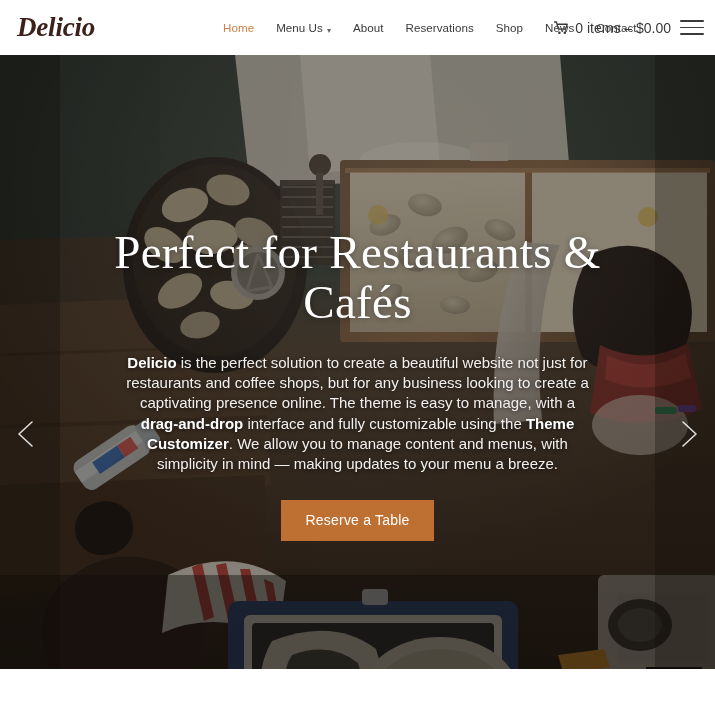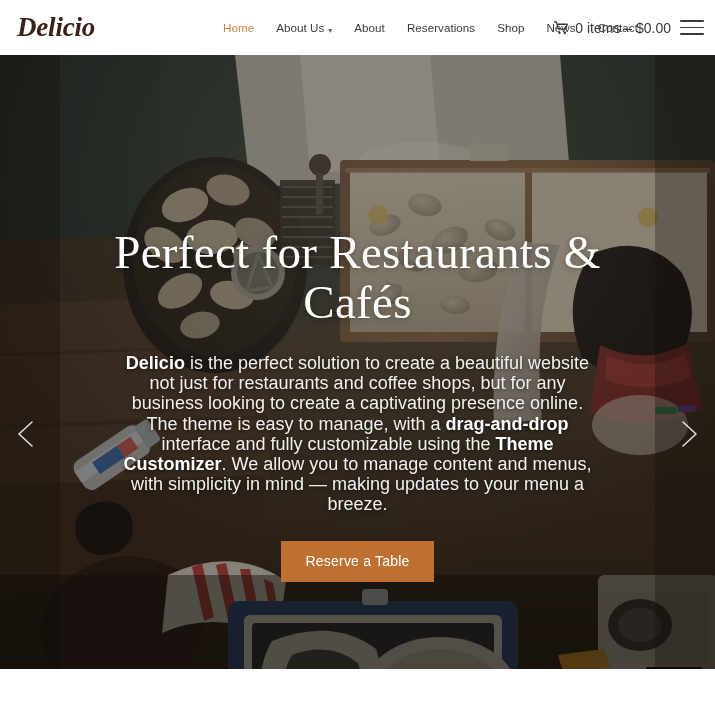--- a/index.html
+++ b/index.html
@@ -100,21 +100,21 @@
     color:#ffffff;
     text-align:center;
     width:560px;
     letter-spacing:0.3px;
     text-shadow:0 1px 6px rgba(0,0,0,0.35);
   }
   .hero-sub{
     margin-top:26px;
     width:470px;
     text-align:center;
-    font-size:18px;
+    font-size:15px;
     line-height:20.2px;
     color:#f2f0ee;
     text-shadow:0 1px 4px rgba(0,0,0,0.6);
   }
   .hero-sub b{ font-weight:bold; color:#ffffff; }
   .cta{
     margin-top:26px;
     display:inline-block;
     background:#bd7031;
     color:#ffffff;
@@ -144,21 +144,21 @@
 
   <div class="brand">Delicio</div>
 
   <nav class="nav">
 
     <div class="nav-item active">
       <span>Home</span>
     </div>
 
     <div class="nav-item">
-      <span>About Us</span>
+      <span>Menu Us</span>
       <span class="caret">▾</span>
     </div>
 
     <div class="nav-item">
       <span>About</span>
     </div>
 
     <div class="nav-item">
       <span>Reservations</span>
     </div>

